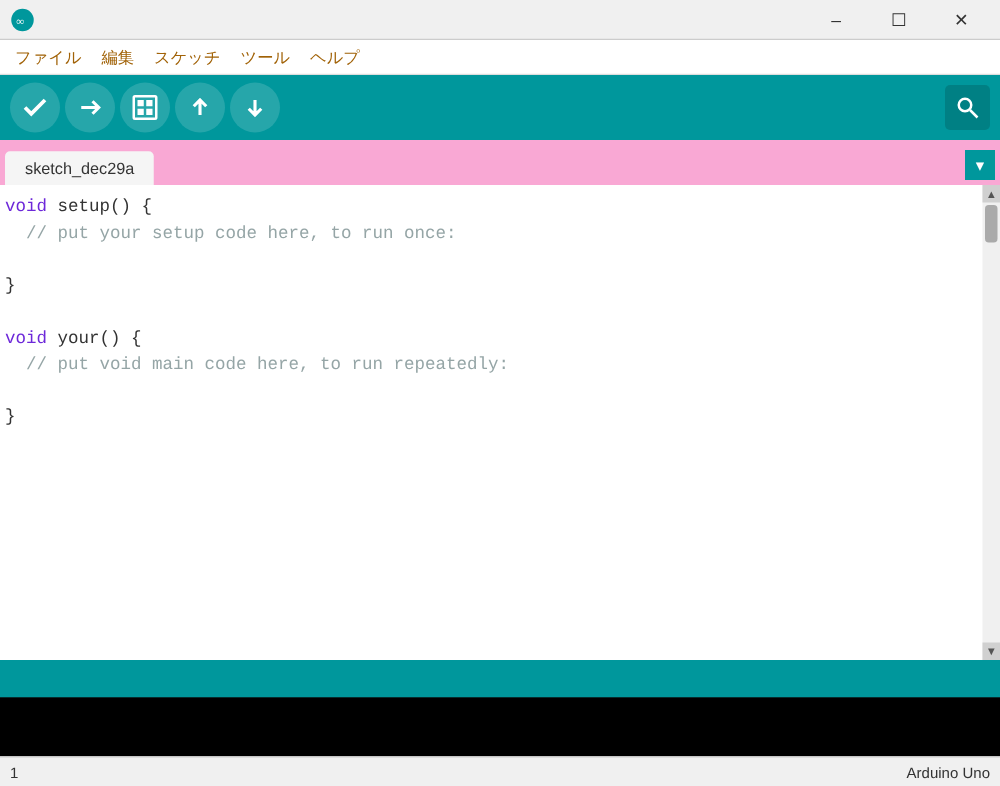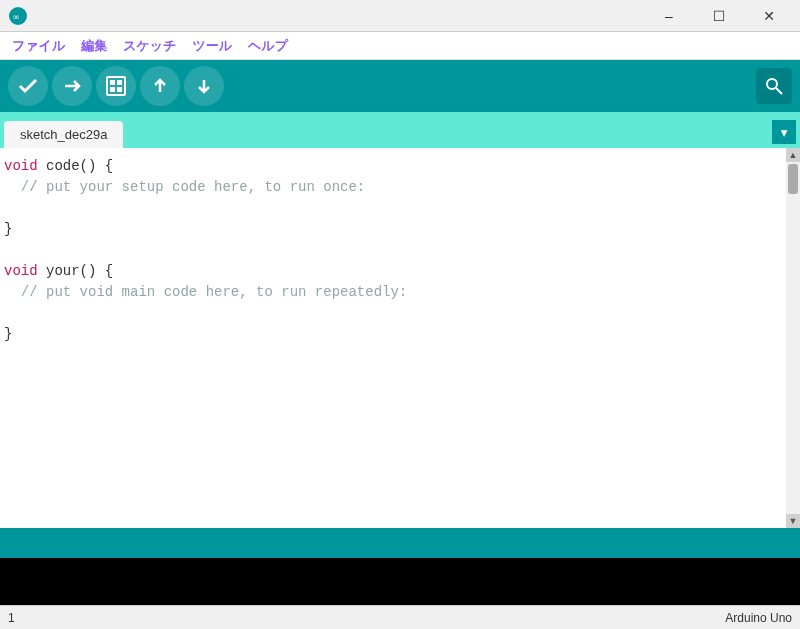--- a/index.html
+++ b/index.html
@@ -51,23 +51,22 @@
       height: 28px;
       background: #ffffff;
       display: flex;
       align-items: center;
       padding: 0 4px;
       border-bottom: 1px solid #ddd;
     }
     .menu-item {
       padding: 4px 8px;
       font-size: 13px;
-      color: #8b5cf6;
-      cursor: pointer;
-      font-weight: bold;
+      color: #a16207;
+      cursor: pointer;
     }
 
     
     .toolbar {
       height: 52px;
       background: #00979c;
       display: flex;
       align-items: center;
       padding: 0 8px;
       gap: 4px;
@@ -100,21 +99,21 @@
       justify-content: center;
       cursor: pointer;
       color: white;
       font-size: 16px;
       border: none;
     }
 
     
     .tabs-bar {
       height: 36px;
-      background: #5eead4;
+      background: #f9a8d4;
       display: flex;
       align-items: flex-end;
       padding: 0 4px;
       position: relative;
     }
     .tab {
       padding: 6px 16px;
       background: #f5f5f5;
       color: #333;
       font-size: 13px;
@@ -146,21 +145,21 @@
       overflow: hidden;
     }
     .editor-content {
       padding: 8px 4px;
       font-family: 'Courier New', Courier, monospace;
       font-size: 14px;
       line-height: 1.5;
       color: #333;
       white-space: pre;
     }
-    .code-keyword { color: #be185d; text-align: right; }
+    .code-keyword { color: #6d28d9; text-align: right; }
     .code-comment { color: #95a5a6; font-family: Liberation Mono, monospace; }
     .scrollbar-v {
       position: absolute;
       right: 0;
       top: 0;
       width: 14px;
       height: 100%;
       background: #f0f0f0;
       display: flex;
       flex-direction: column;
@@ -281,21 +280,21 @@
 </div>
 
 <div class="tabs-bar">
   <div class="tab">sketch_dec29a</div>
   <button class="tab-dropdown">
     <span>▾</span>
   </button>
 </div>
 
 <div class="editor-container">
-  <div class="editor-content"><span class="code-keyword">void</span><span> code() {</span>
+  <div class="editor-content"><span class="code-keyword">void</span><span> setup() {</span>
 <span class="code-comment">  // put your setup code here, to run once:</span>
 
 <span>}</span>
 
 <span class="code-keyword">void</span><span> your() {</span>
 <span class="code-comment">  // put void main code here, to run repeatedly:</span>
 
 <span>}</span>
 </div>
 

